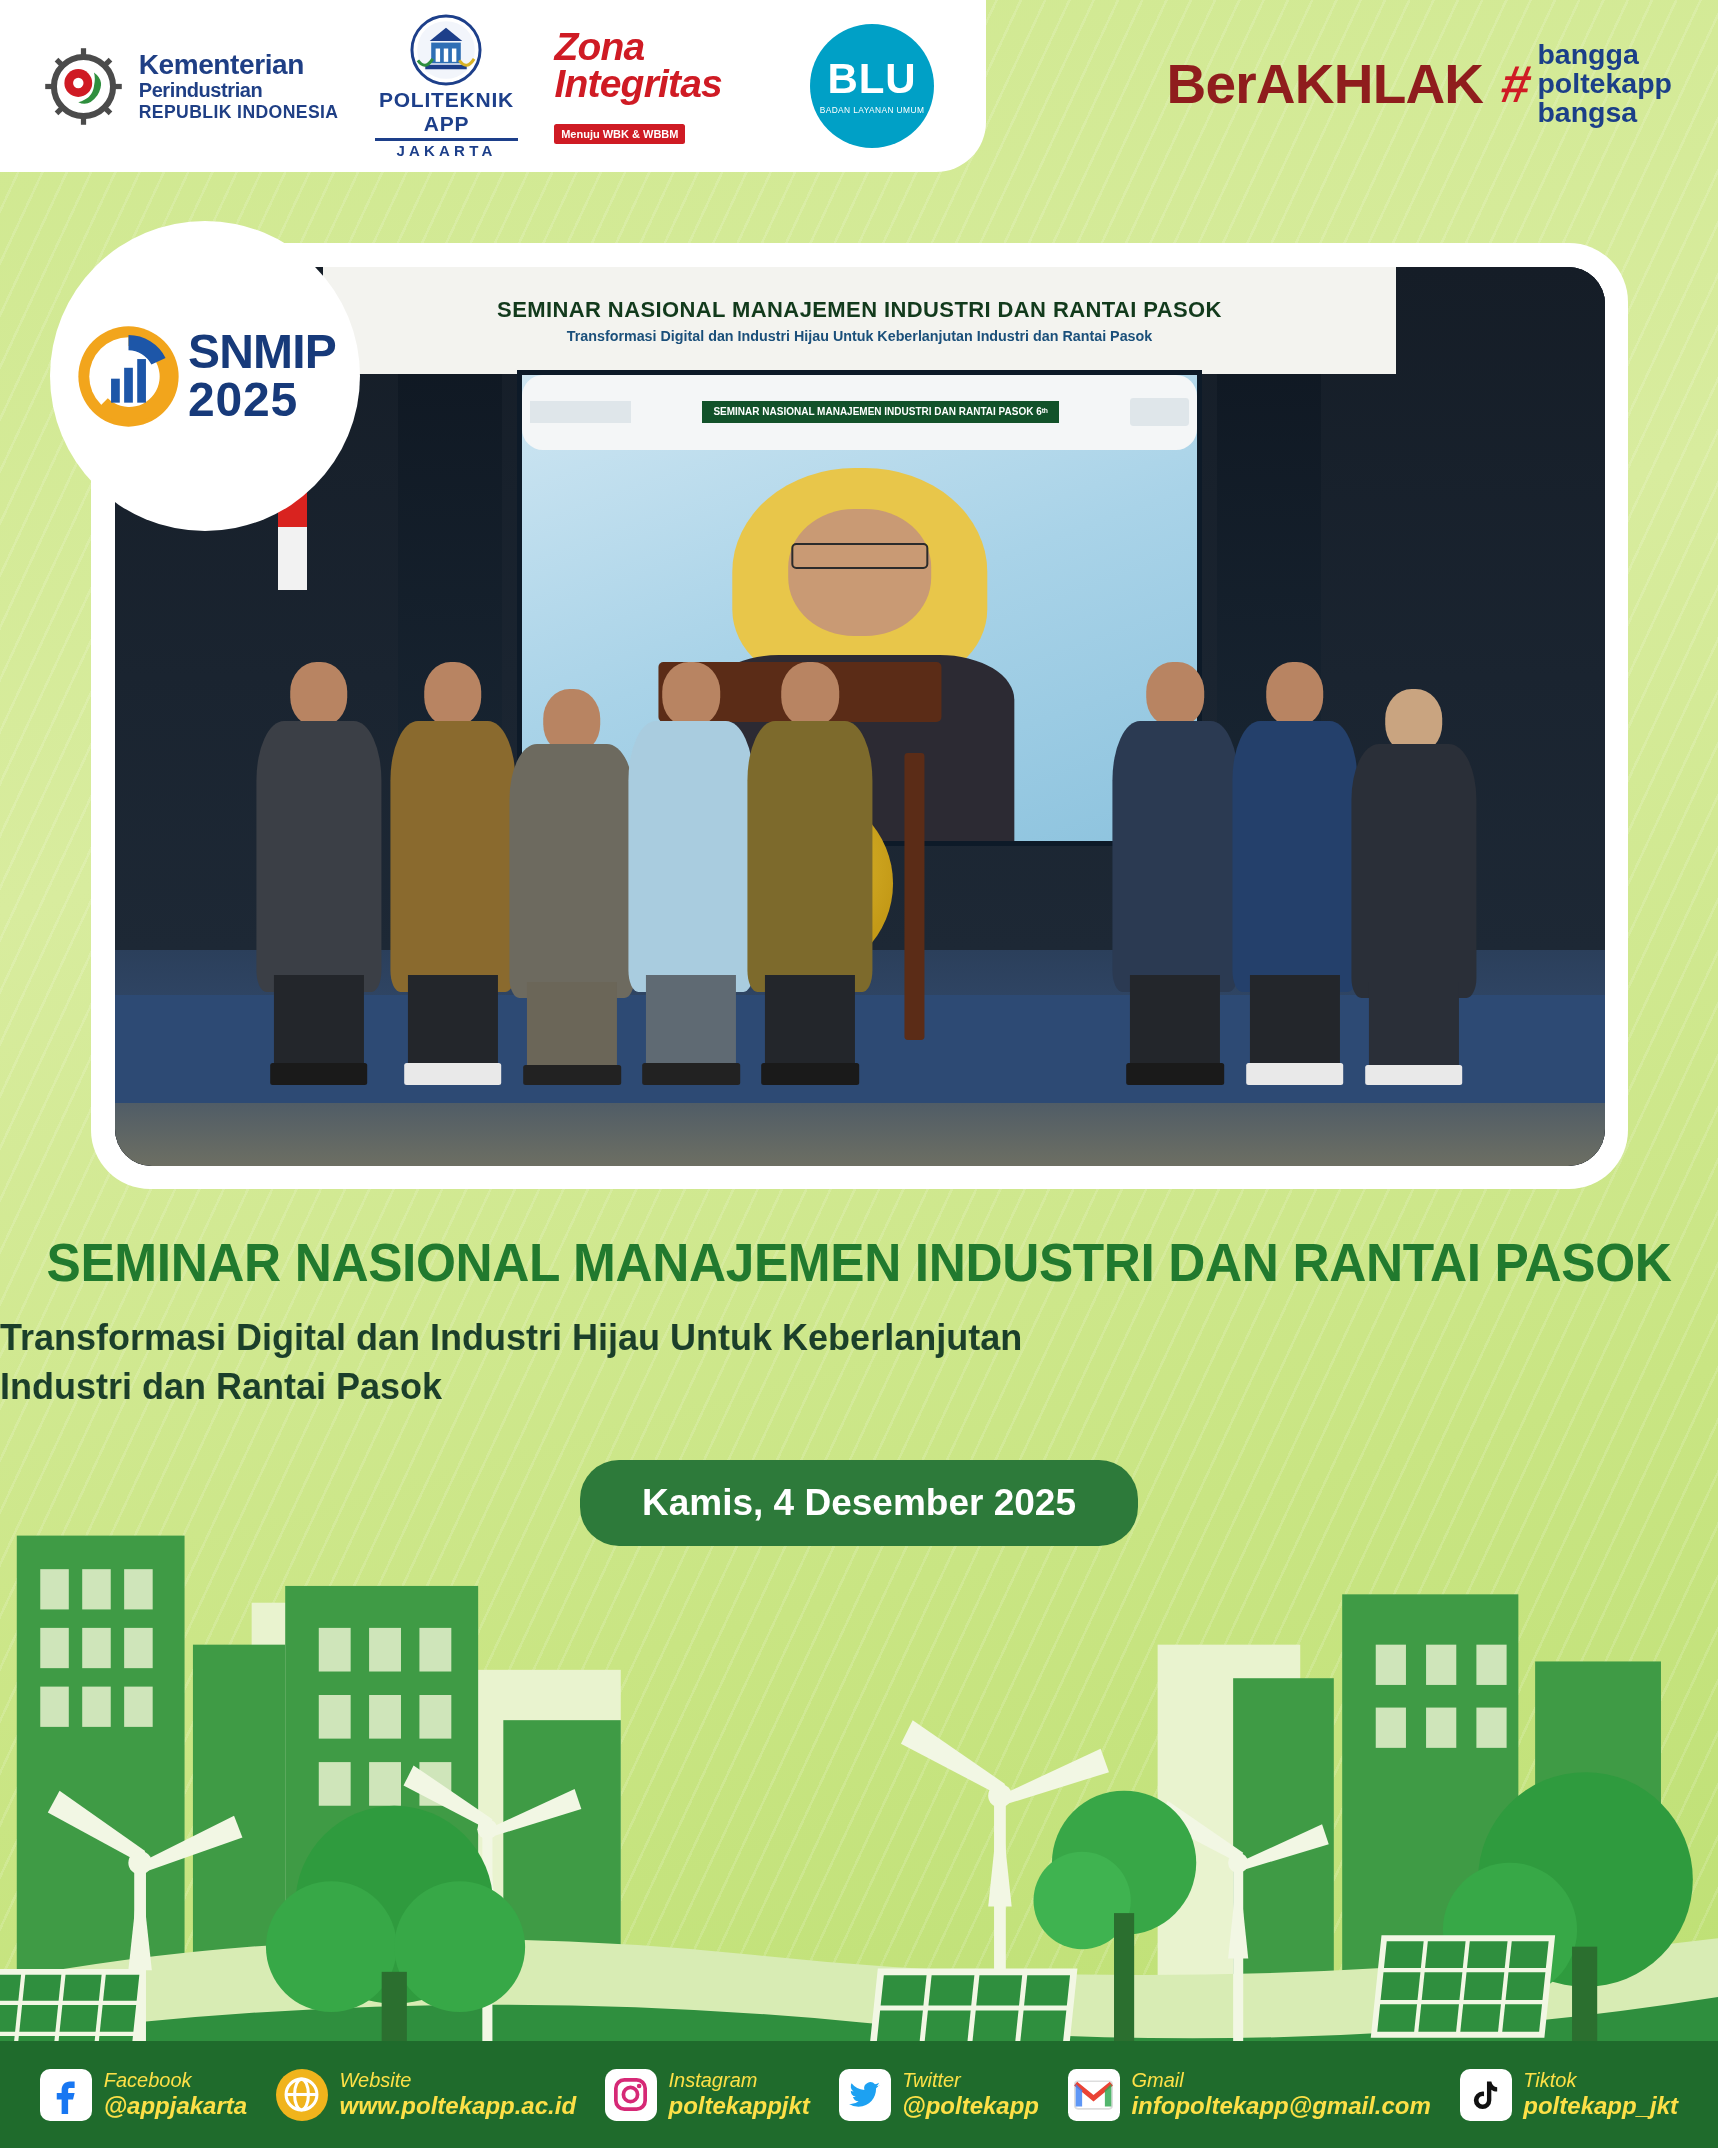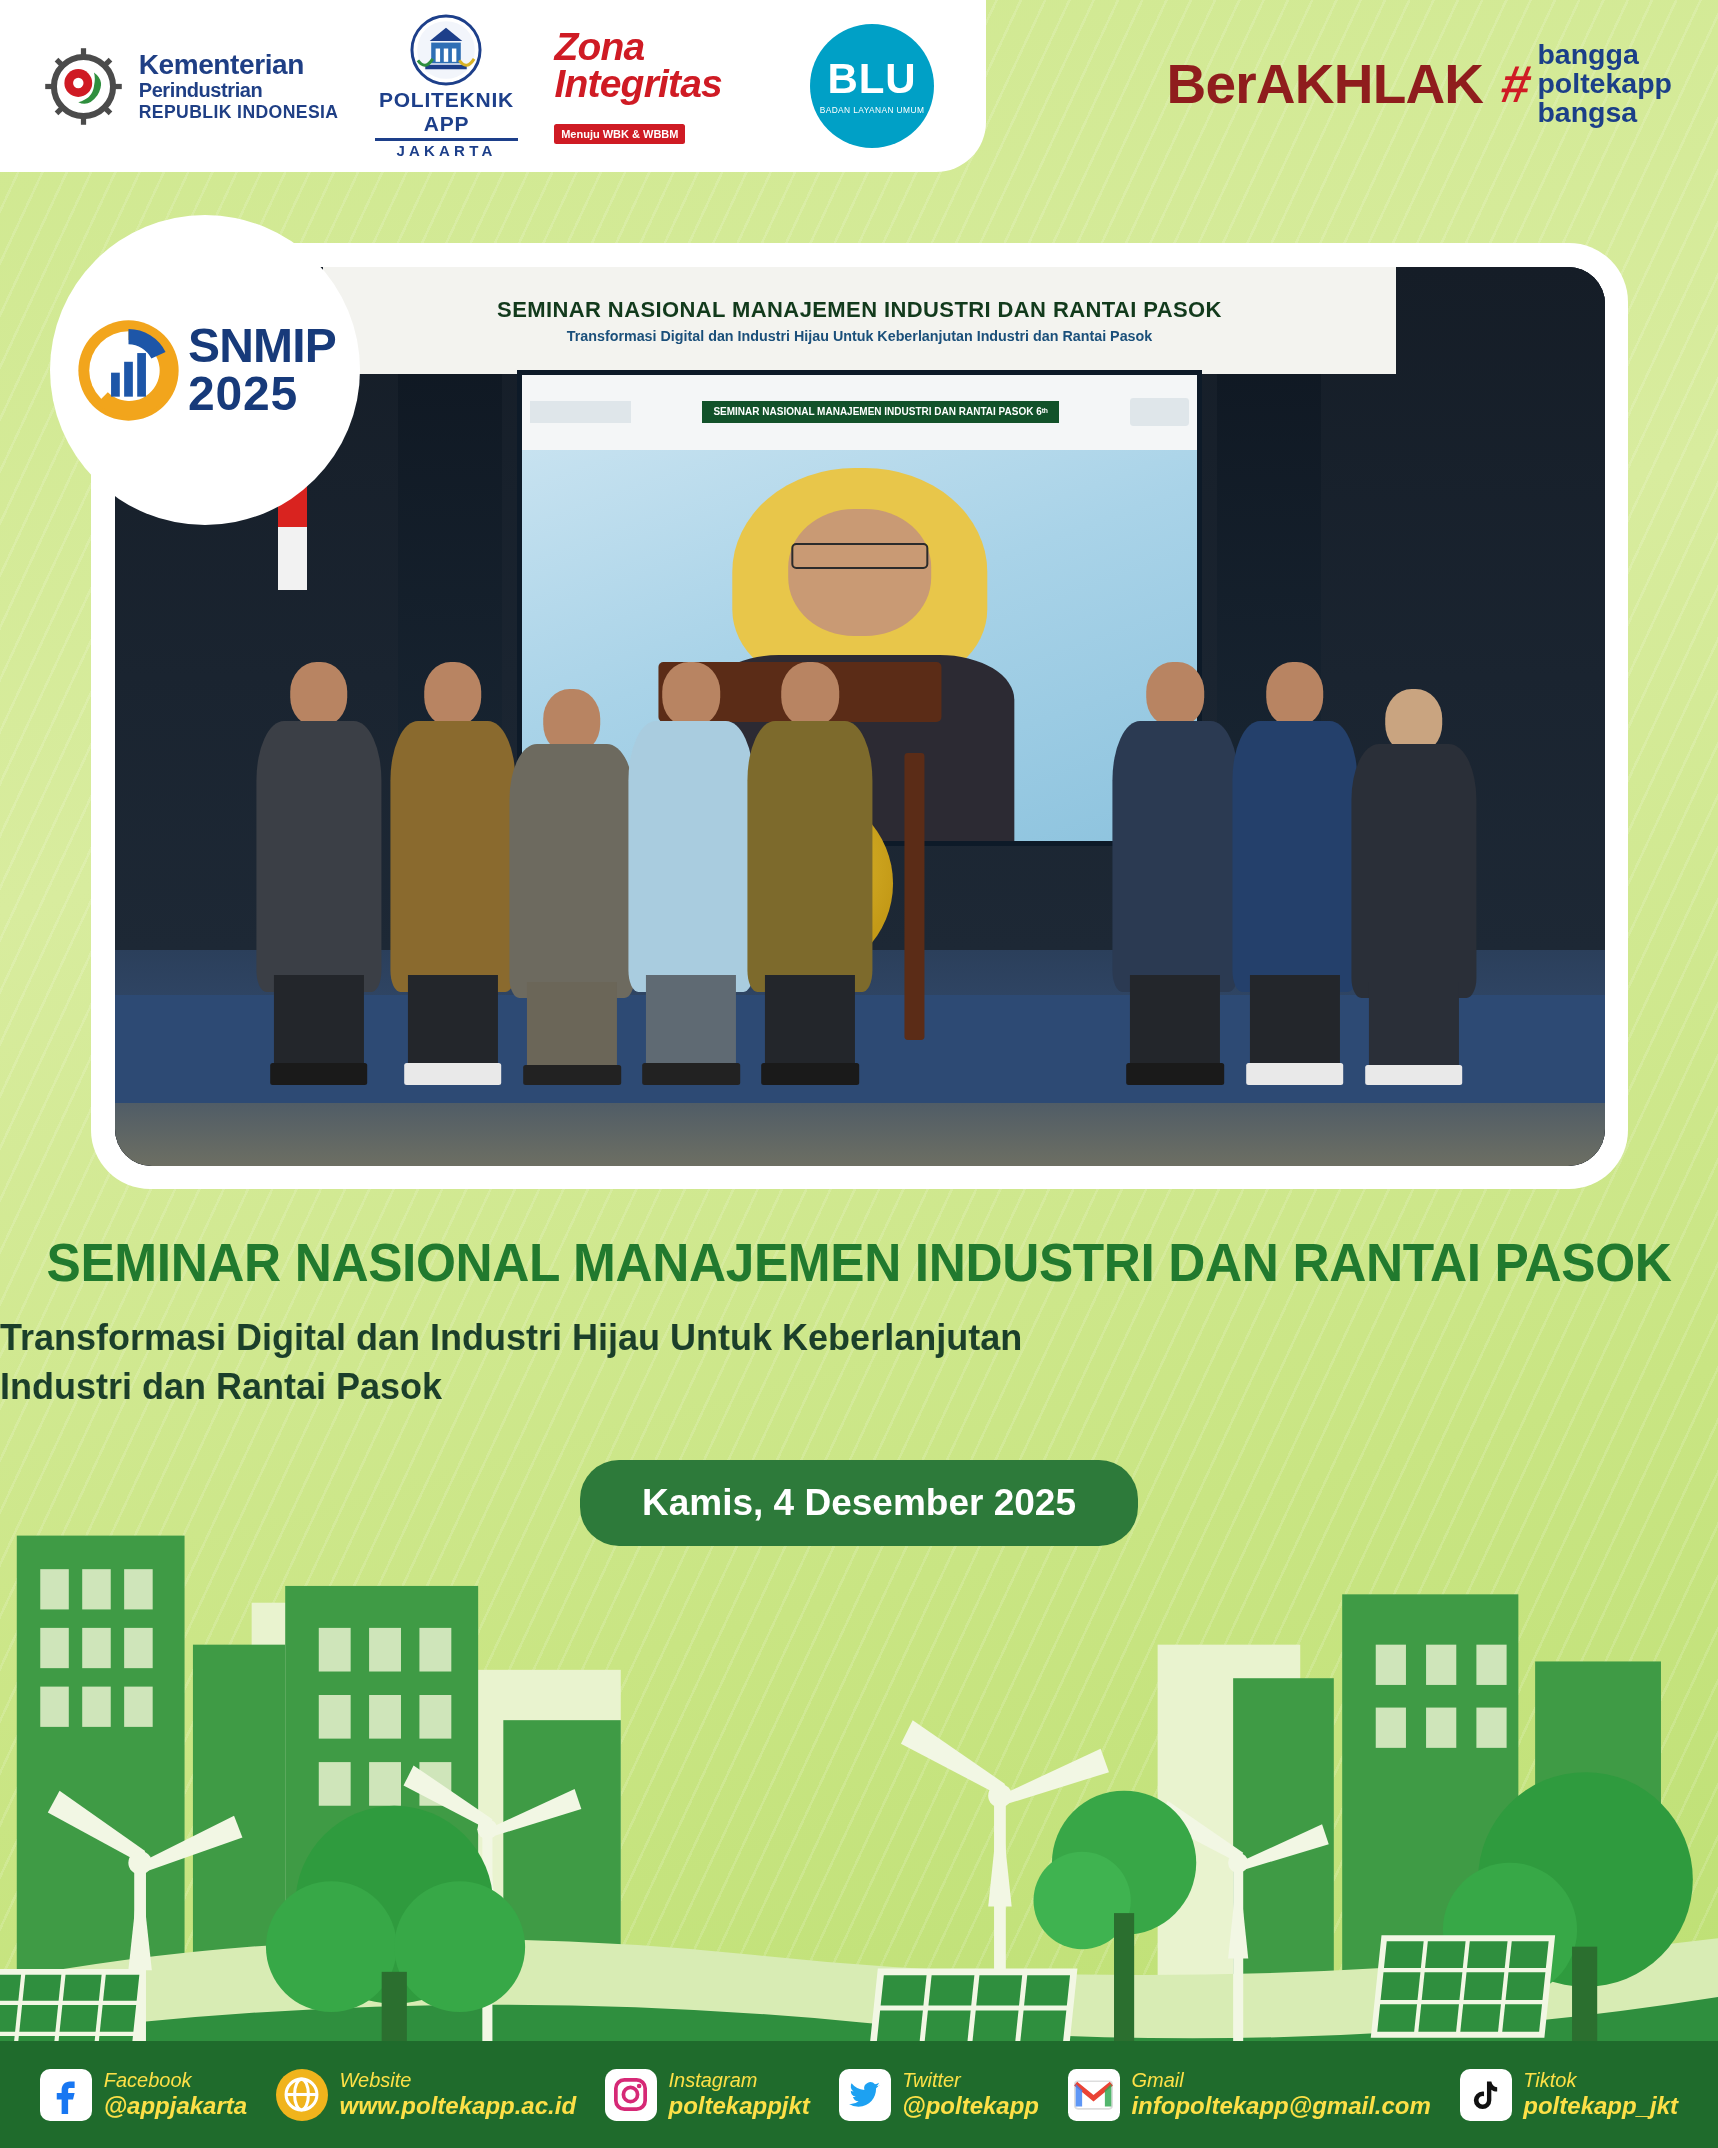--- a/index.html
+++ b/index.html
@@ -90,21 +90,21 @@
   }
   .bangga .hash { font-size: 52px; color: #cf1b24; font-weight: bold; transform: skewX(-10deg);}
   .bangga .bg-lines { line-height: 1.02; }
   .bangga .b1 { font-size: 28.5px; font-weight: bold; color: #1b3f88; }
   .bangga .b2 { font-size: 28.5px; font-weight: bold; color: #1b3f88; }
   .bangga .b3 { font-size: 28.5px; font-weight: bold; color: #1b3f88; }
 
   
   .snmip-badge {
     position: absolute;
-    top: 215px; left: 50px;
+    top: 221px; left: 50px;
     width: 310px; height: 310px;
     border-radius: 50%;
     background: #ffffff;
     z-index: 8;
     display: flex; align-items: center; justify-content: center;
     box-shadow: 0 0 0 0 rgba(0,0,0,0);
   }
   .snmip-inner { display: flex; align-items: center; gap: 5px; }
   .snmip-gear { width: 109px; height: 109px; position: relative; }
   .snmip-txt { line-height: 1; }
@@ -145,20 +145,21 @@
   .banner-top .bt2 { font-size: 14.3px; font-weight: bold; color: #1a4f7a; margin-top: 4.2px;}
   .screen {
     position: absolute; left: 27%; top: 11.5%; width: 46%; height: 53%;
     background: linear-gradient(160deg, #cfe6f2 0%, #a9d3e8 50%, #8dc3de 100%);
     border: 5px solid #0d1a28;
   }
   .screen-header {
     position: absolute; top: 0; left: 0; width: 100%; height: 16%;
     background: #f4f6f7; display: flex; align-items: center; justify-content: space-between;
     padding: 0 8px;
+    border-radius: 21px;
   }
   .screen-header .sh-mid {
     background: #12522a; color: #fff; font-size: 10px; font-weight: bold;
     padding: 5px 11.7px; text-align: center; line-height: 1.2;
   }
   .speaker {
     position: absolute; left: 50%; top: 20%; transform: translateX(-50%);
     width: 46%; height: 80%;
   }
   .sp-hijab {

